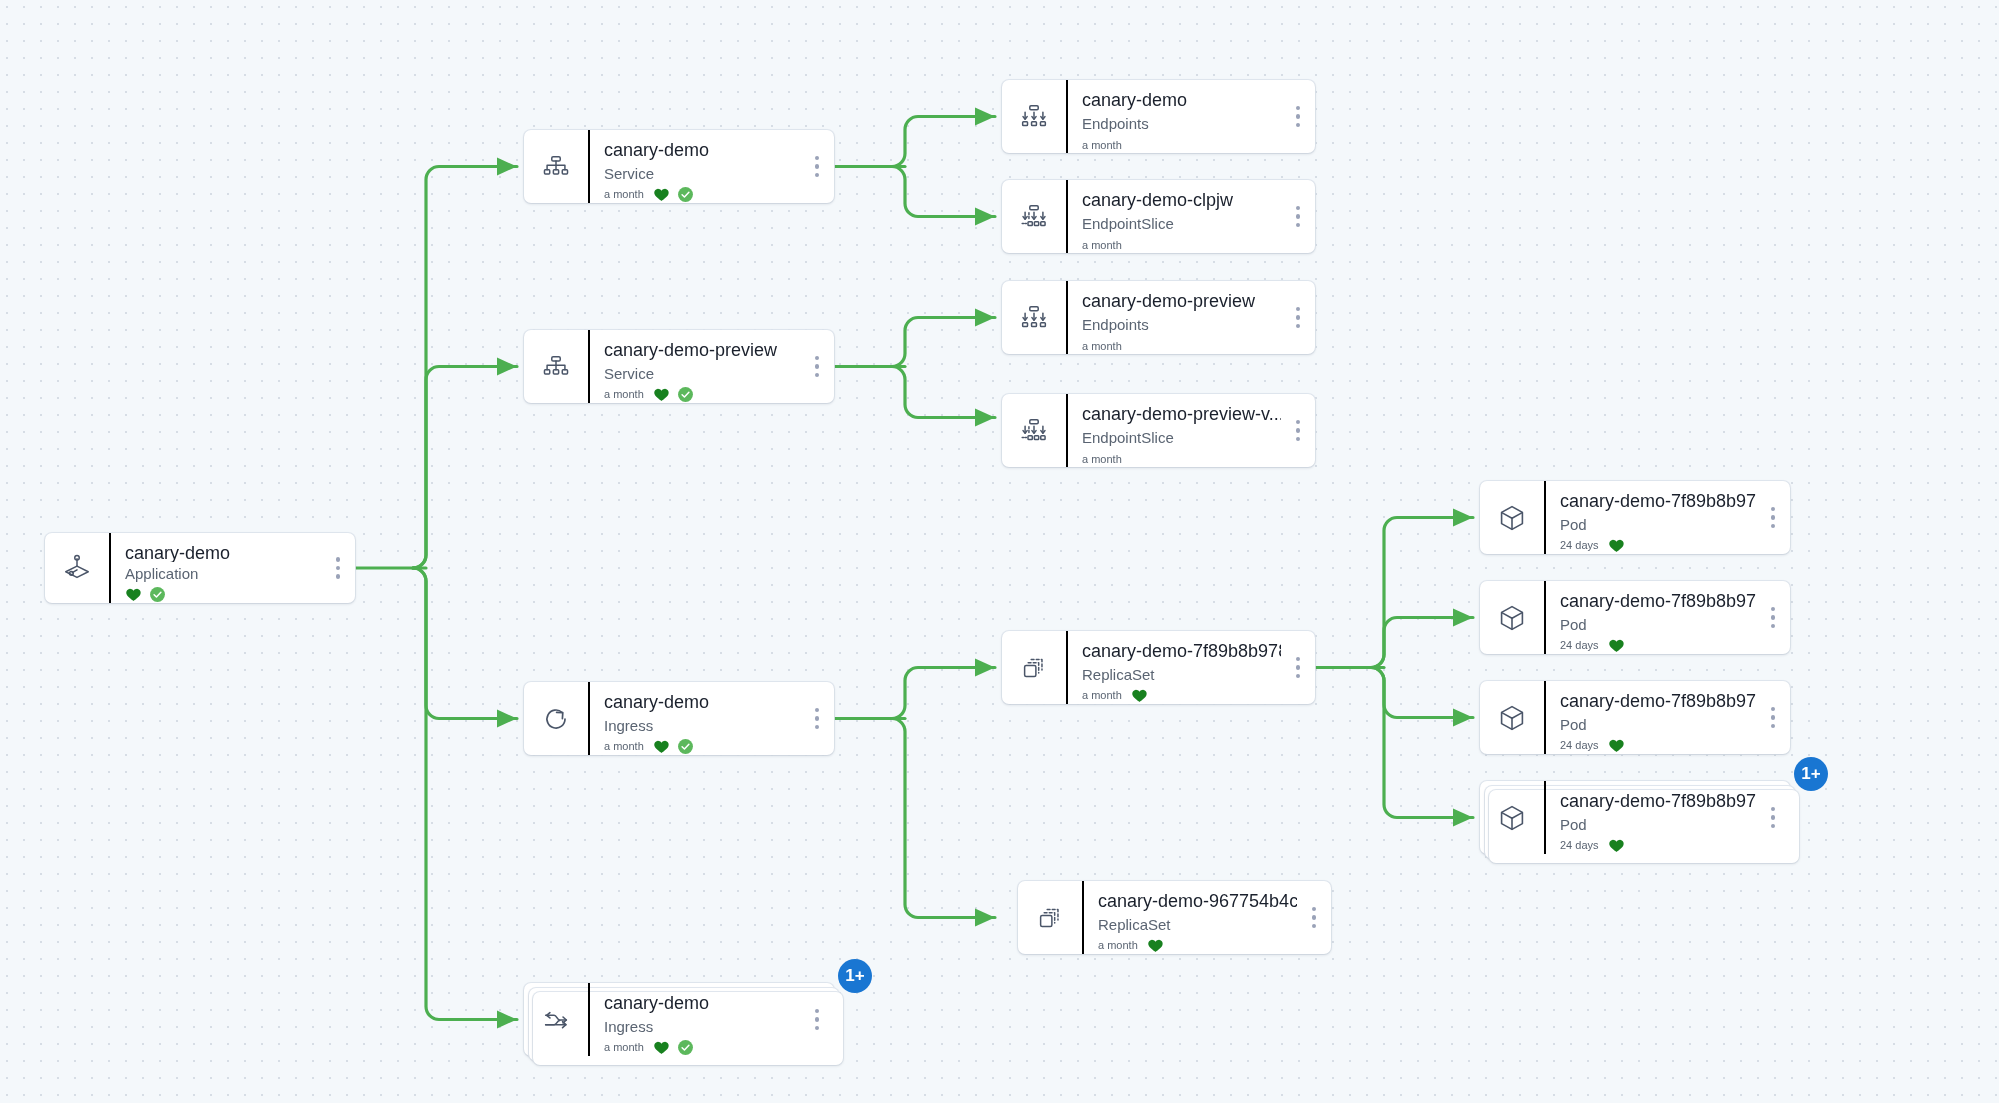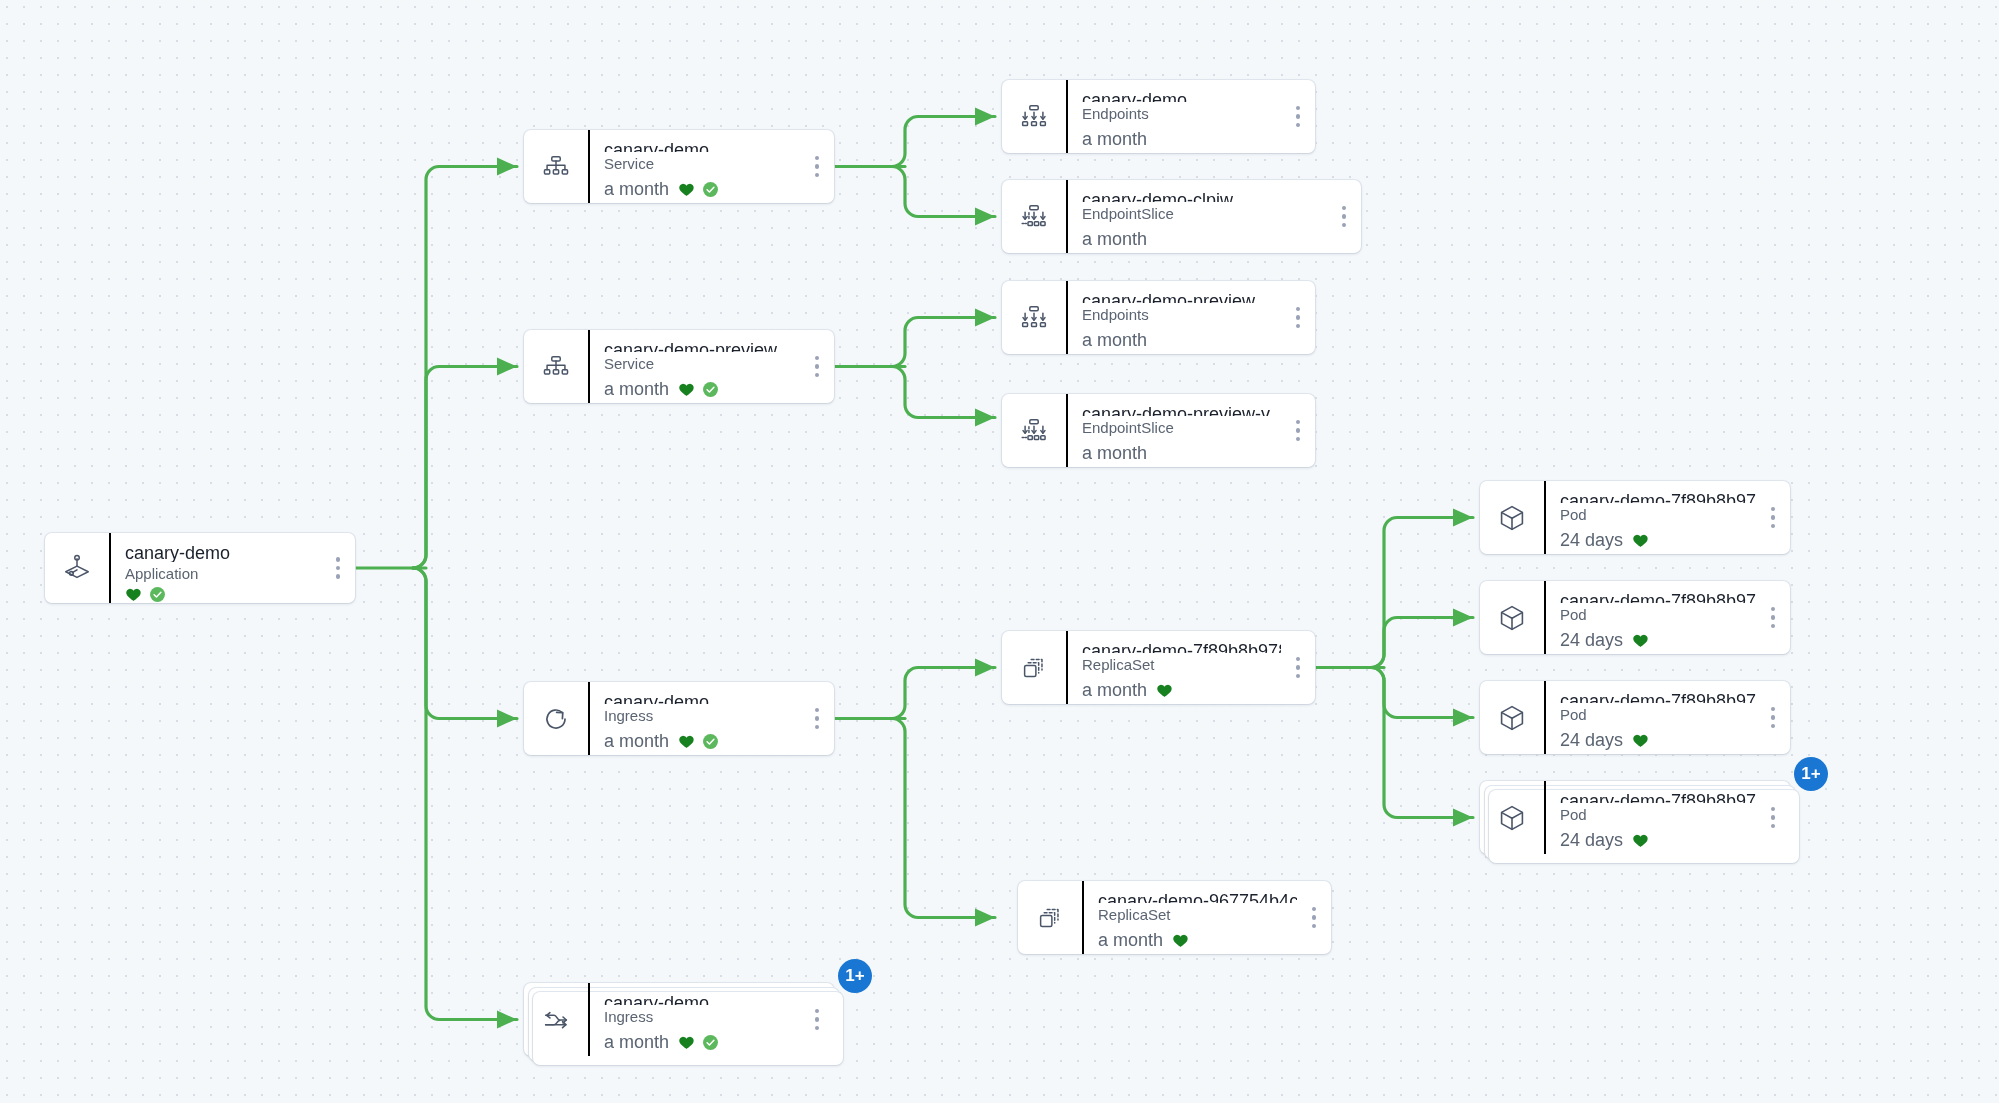--- a/index.html
+++ b/index.html
@@ -79,21 +79,21 @@
     line-height: 1.5;
     margin-top: 1px;
   }
   .node-meta {
     display: flex;
     align-items: center;
     gap: 9px;
     margin-top: 1px;
   }
   .node-age {
-    font-size: 18px;
+    font-size: 11px;
     color: #5a6472;
     line-height: 1.5;
   }
   .status-icons { display: flex; align-items: center; gap: 7px; }
 
   .heart { display: block; }
   .sync-ok { display: block; }
 
   .kebab {
     width: 34px; min-width: 34px;
@@ -340,21 +340,21 @@
          <span class="node-age">a month</span>
 
        </div>
      </div>
      <div class="kebab">
           <i></i>
           <i></i>
           <i></i>
         </div>
       </div>
-      <div class="node" style="left: 1002px; top: 180px; width: 359px; height: 73px;">
+      <div class="node" style="left: 1002px; top: 180px; width: 313px; height: 73px;">
         <div class="node-icon">
           <svg width="30" height="30" viewBox="0 0 32 32" fill="none" stroke="#4a5568" stroke-width="1.6">
       <rect x="11.5" y="4" width="9" height="4.2" rx="1.3"></rect>
       <path d="M6.5 11 L6.5 18 M16 11 L16 18 M25.5 11 L25.5 18" stroke-linecap="round"></path>
       <path d="M4.3 15.6 L6.5 18.4 L8.7 15.6 M13.8 15.6 L16 18.4 L18.2 15.6 M23.3 15.6 L25.5 18.4 L27.7 15.6" stroke-linecap="round" stroke-linejoin="round"></path>
       <path d="M10.6 11.5 L10.6 19.5" stroke-dasharray="2 2" stroke-linecap="round"></path>
       <path d="M3.4 23 L4.9 23 M6.4 23 L7.9 23" stroke-linecap="round"></path>
       <rect x="9.6" y="21" width="4.6" height="4.1" rx="0.8"></rect>
       <rect x="16.4" y="21" width="4.6" height="4.1" rx="0.8"></rect>
       <rect x="23.2" y="21" width="4.6" height="4.1" rx="0.8"></rect>

